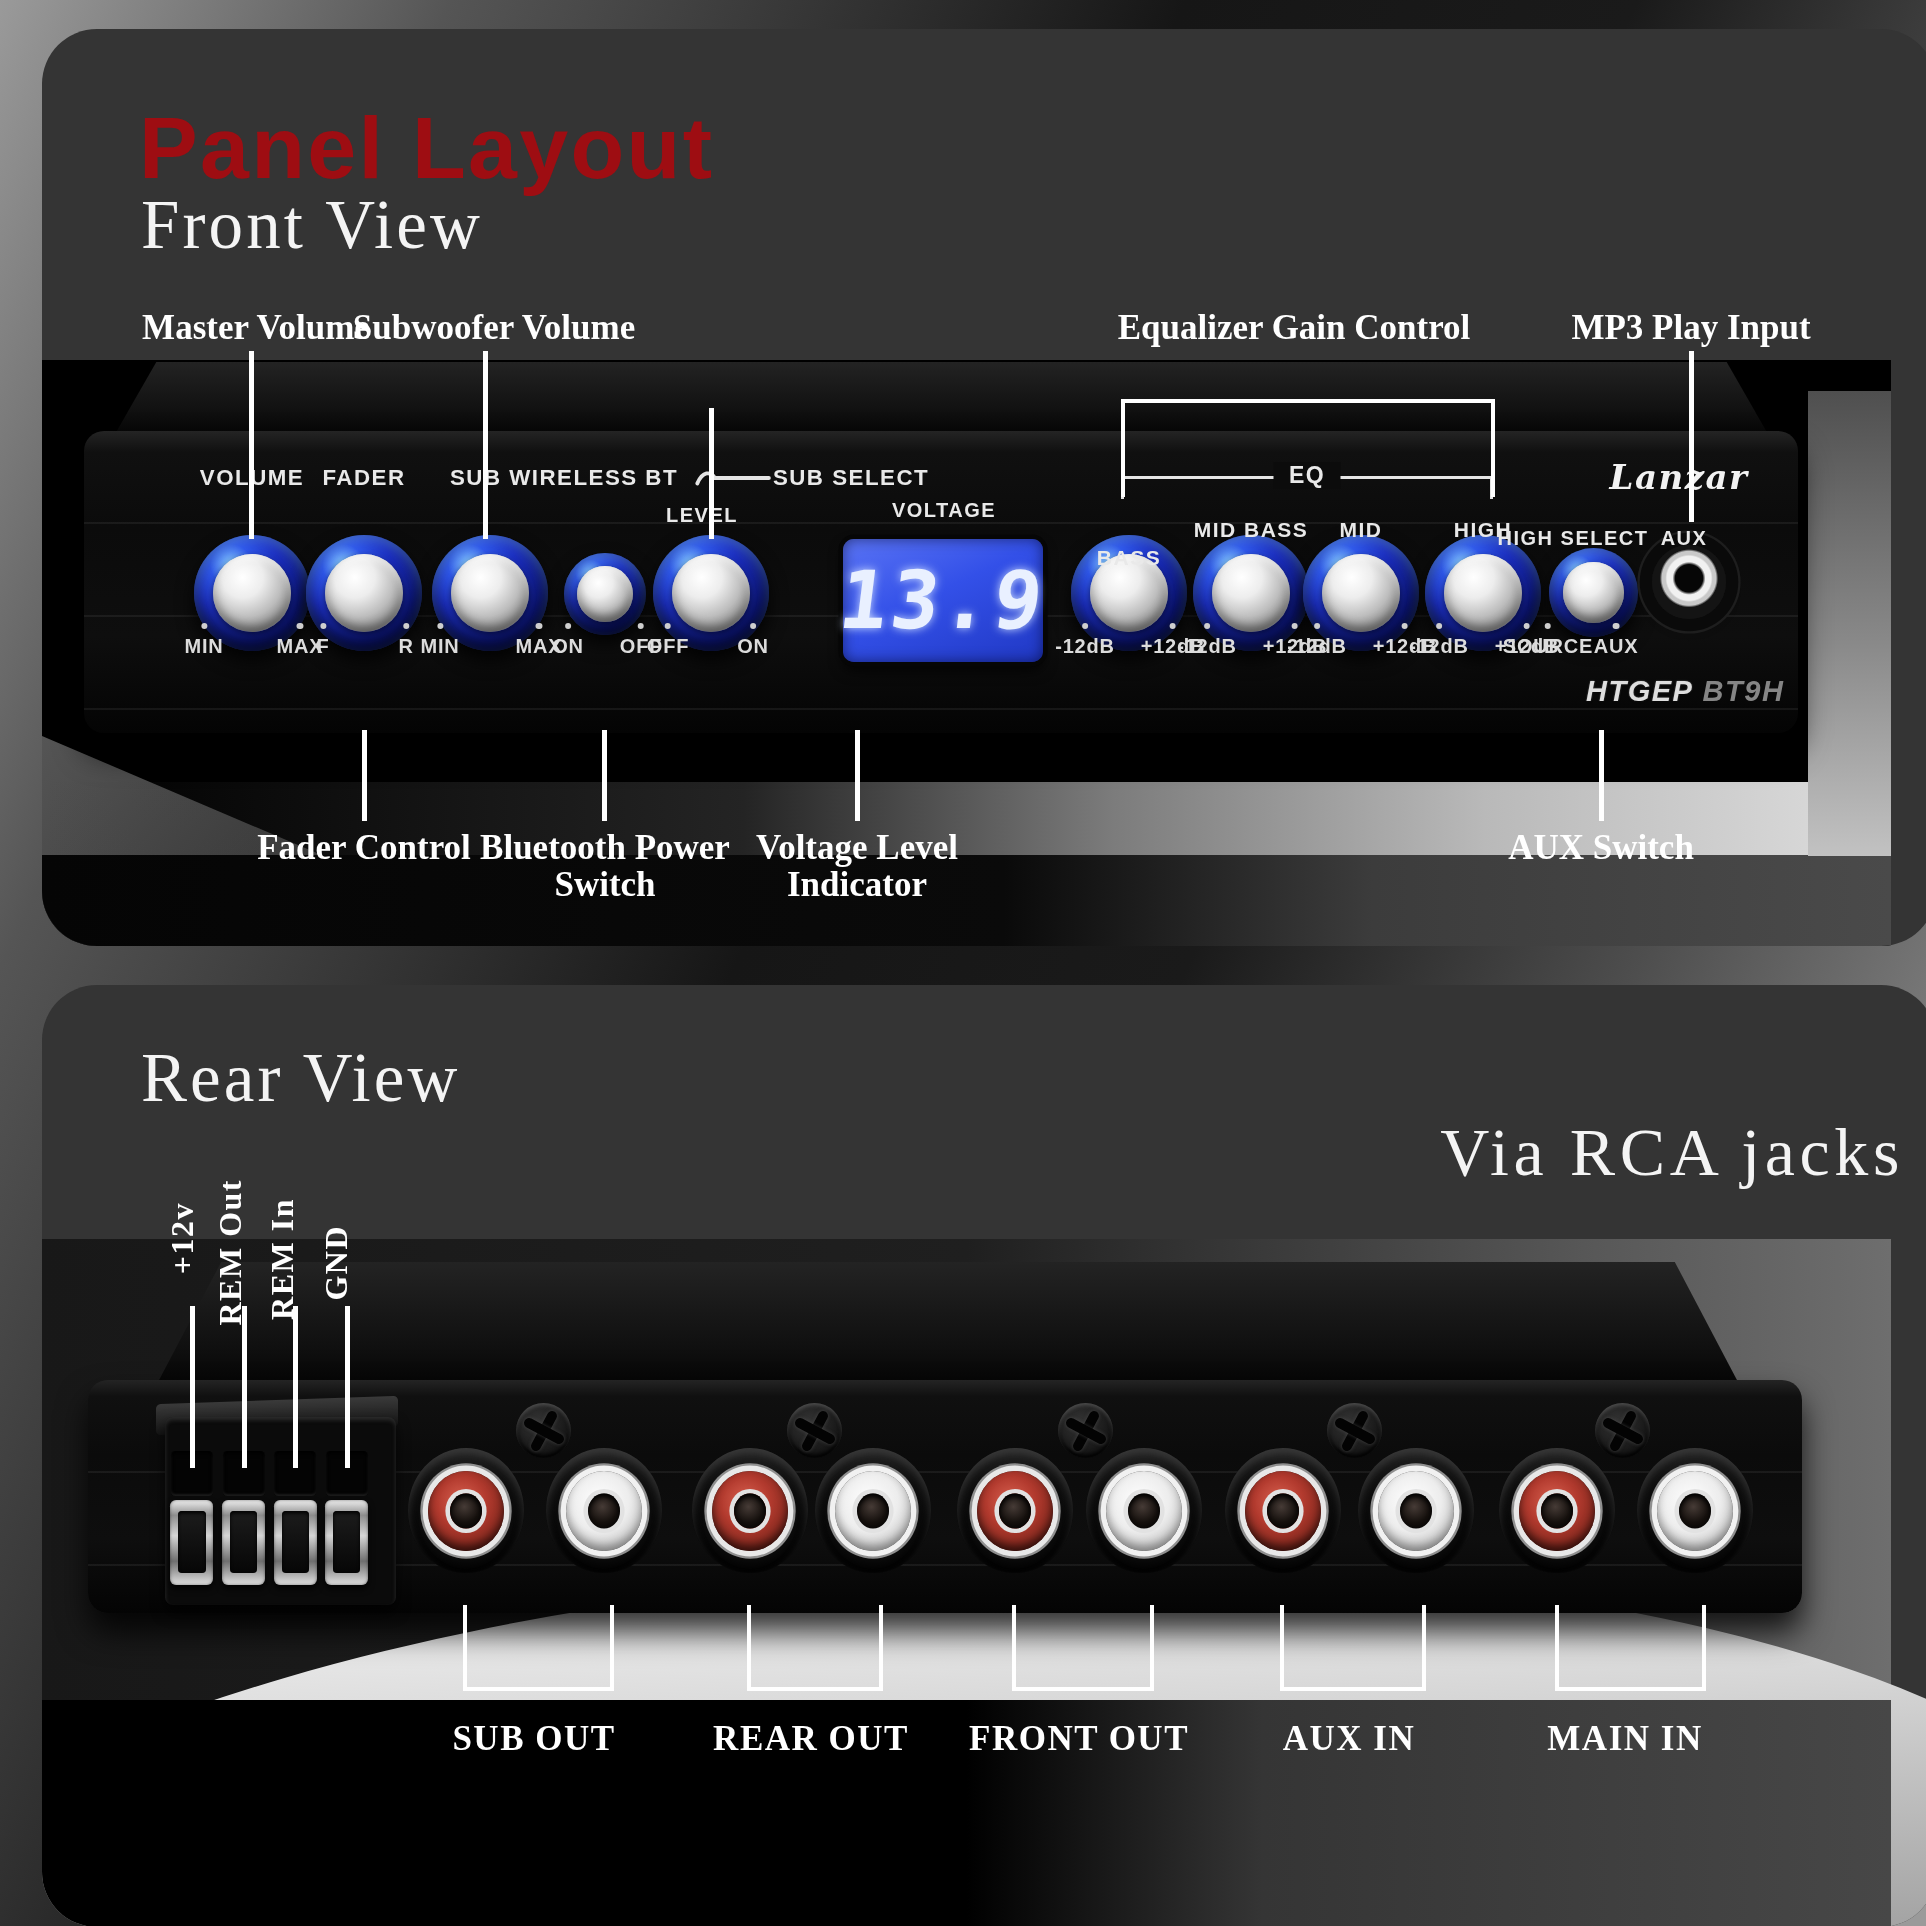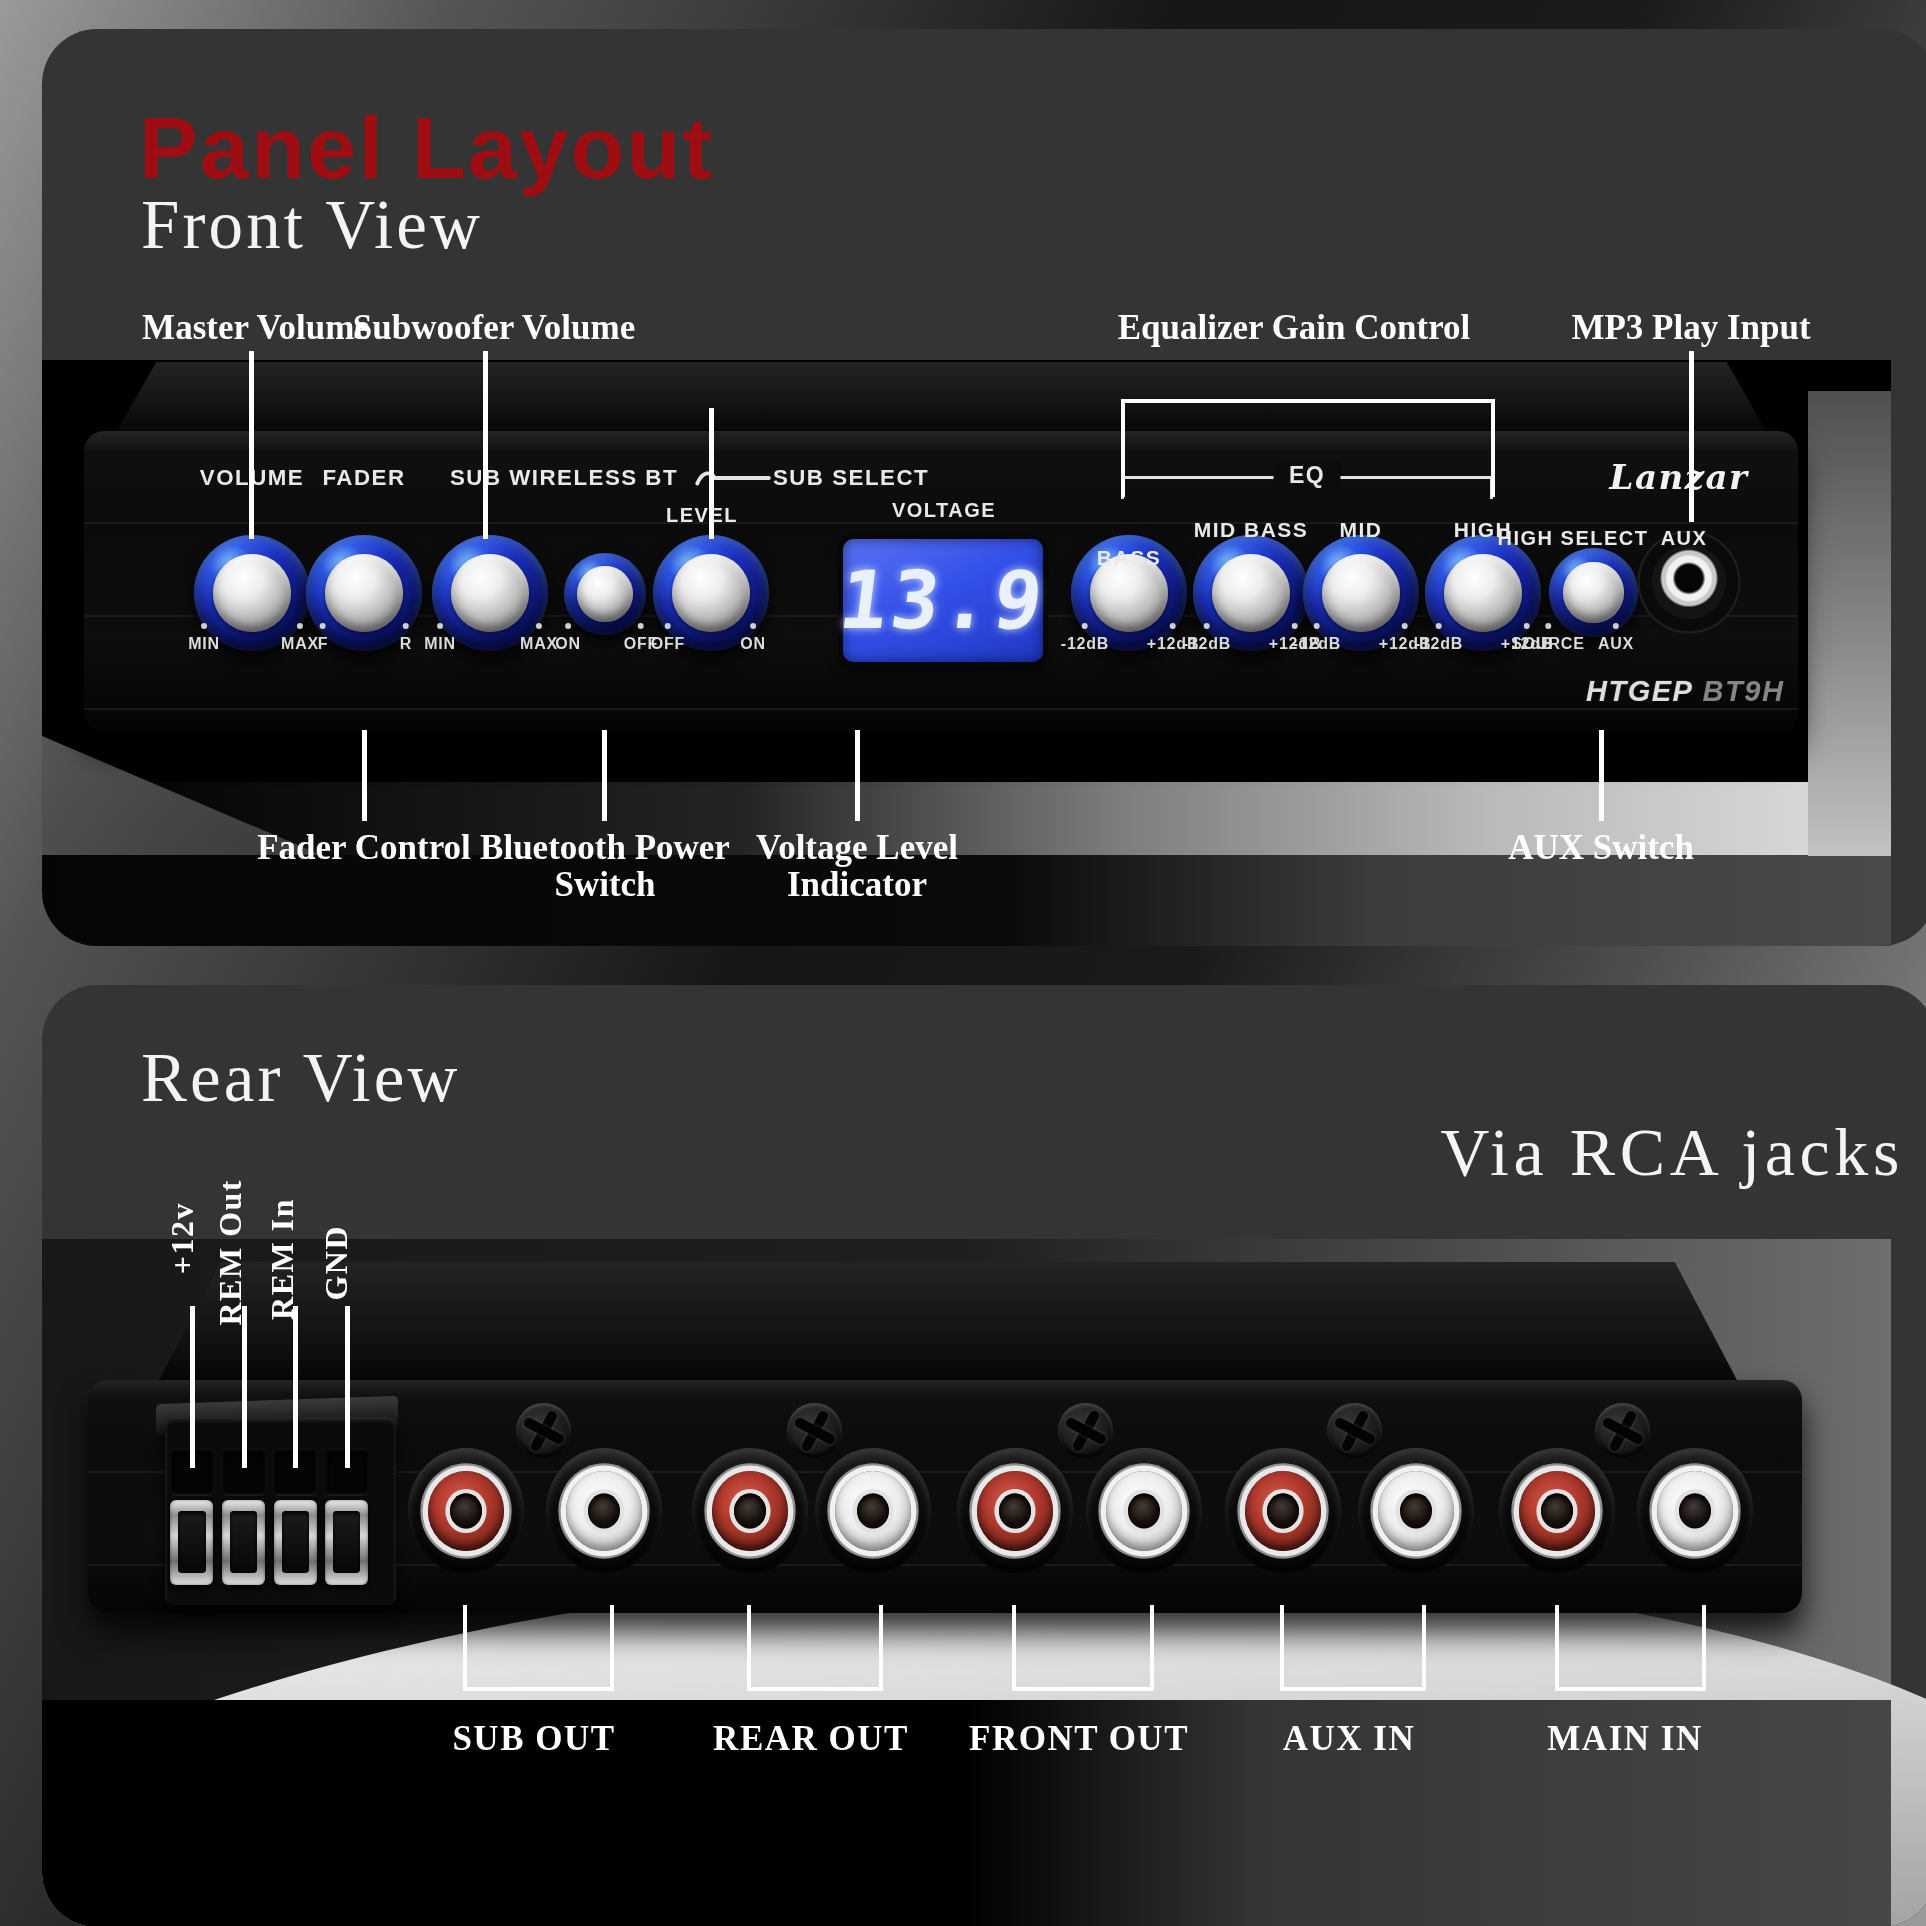--- a/index.html
+++ b/index.html
@@ -49,21 +49,21 @@
     box-shadow:0 18.5px 31px rgba(0,0,0,.8);}
   .device::after{content:"";position:absolute;inset:0;border-radius:20px;
     background:repeating-linear-gradient(180deg,transparent 0 91px,rgba(120,120,120,.14) 91px 93px);}
   #front-device{left:42px;top:402px;width:1714px;height:302px;}
   #rear-device{left:46px;top:395px;width:1714px;height:233px;}
 
   
   .ptx{position:absolute;color:#e9e9e9;font-weight:bold;letter-spacing:1.5px;white-space:nowrap;transform:translateX(-50%);z-index:6;}
   .row1{top:436px;font-size:22.3px;}
   .row2{font-size:20px;}
-  .sc{position:absolute;top:606px;font-size:16px;font-weight:bold;color:#dcdcdc;letter-spacing:0.8px;white-space:nowrap;transform:translateX(-50%);z-index:6;}
+  .sc{position:absolute;top:606px;font-size:20px;font-weight:bold;color:#dcdcdc;letter-spacing:0.8px;white-space:nowrap;transform:translateX(-50%);z-index:6;}
   .sc::before{content:"";position:absolute;left:50%;top:-12.3px;width:6.2px;height:6.2px;border-radius:50%;background:#cfcfcf;transform:translateX(-50%);}
   #brand{position:absolute;left:1637px;top:428px;transform:translateX(-50%);font-family:"DejaVu Serif",serif;font-style:italic;font-weight:bold;font-size:34px;color:#f2f2f2;letter-spacing:1.5px;z-index:6;}
   #model{position:absolute;left:1544px;top:646px;font-size:29px;font-style:italic;font-weight:bold;letter-spacing:1.5px;z-index:6;white-space:nowrap;}
   #model .m1{color:#dedede;text-shadow:0 0.8px 1.5px #000,0 0 1.5px #888;}
   #model .m2{color:#858585;margin-left:9.2px;}
 
   
   #eq-bracket{position:absolute;left:1079px;top:447px;width:366px;height:20px;
     border-top:3.9px solid #e4e4e4;border-left:3.9px solid #e4e4e4;border-right:3.9px solid #e4e4e4;z-index:5;}
   #eq-bracket span{position:absolute;left:50%;top:-17px;transform:translateX(-50%);

